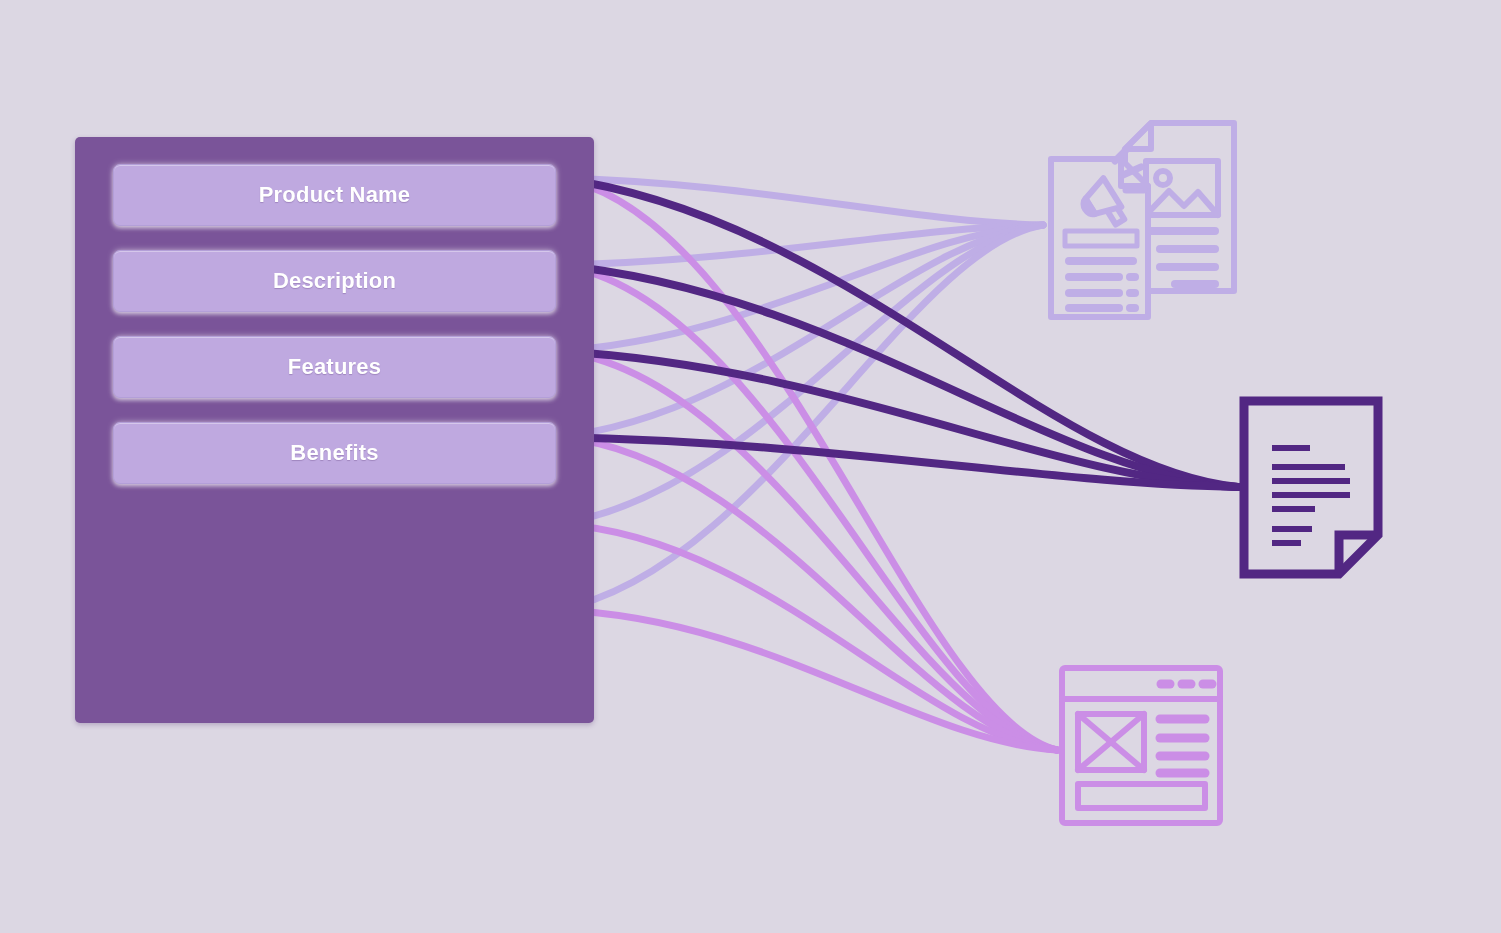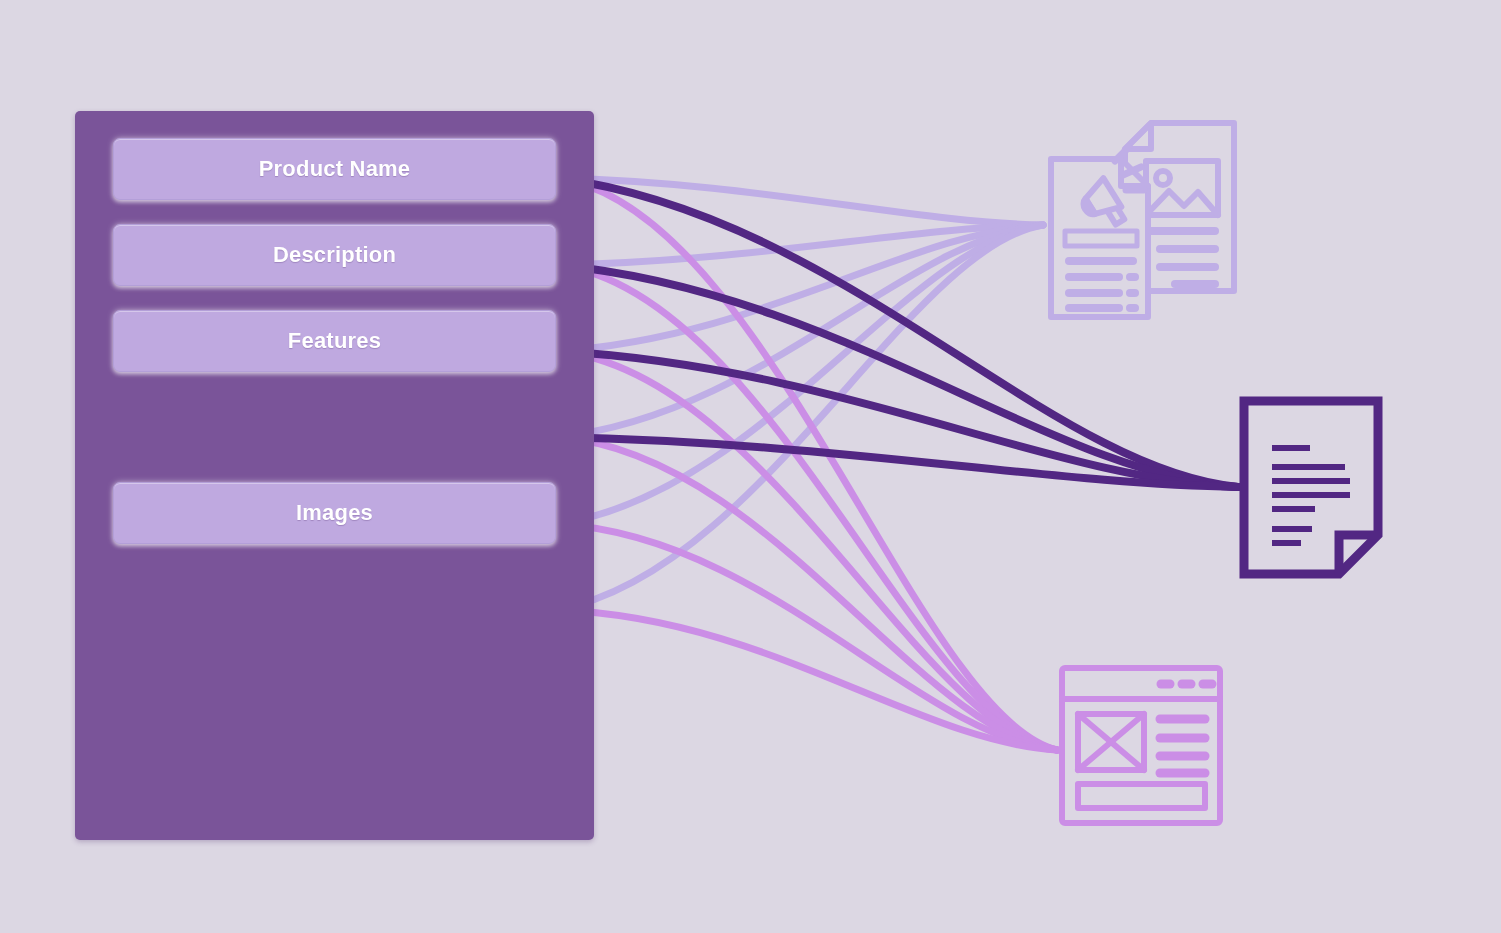--- a/index.html
+++ b/index.html
@@ -24,23 +24,23 @@
     position: absolute;
     left: 0;
     top: 0;
     width: 1501px;
     height: 933px;
   }
   
   #source-panel {
     position: absolute;
     left: 75px;
-    top: 111px;
+    top: 137px;
     width: 519px;
-    height: 729px;
+    height: 586px;
     background: #7a5499;
     border-radius: 5px;
     box-shadow: 0 2px 5px rgba(90,60,120,0.30);
     z-index: 3;
   }
   .field-row {
     position: absolute;
     left: 38px;
     width: 443px;
     height: 62px;
@@ -105,22 +105,22 @@
   <div id="source-panel">
     <div class="field-row" style="top:27px">
       <span class="field-label">Product Name</span>
     </div>
     <div class="field-row" style="top:113px">
       <span class="field-label">Description</span>
     </div>
     <div class="field-row" style="top:199px">
       <span class="field-label">Features</span>
     </div>
-    <div class="field-row" style="top:371px">
-      <span class="field-label">Images</span>
+    <div class="field-row" style="top:285px">
+      <span class="field-label">Benefits</span>
     </div>
   </div>
 
   <div class="icon-node" id="icon-marketing-pages">
     <svg viewBox="0 0 196 205" width="196" height="205" xmlns="http://www.w3.org/2000/svg">
       <g stroke="#bfaee6" fill="none" stroke-width="6" stroke-linejoin="round" stroke-linecap="round">
 
         <path d="M 108 5 L 191 5 L 191 173 L 82 173 L 82 31 Z"></path>
         <path d="M 108 5 L 82 31 L 108 31 Z"></path>
 

